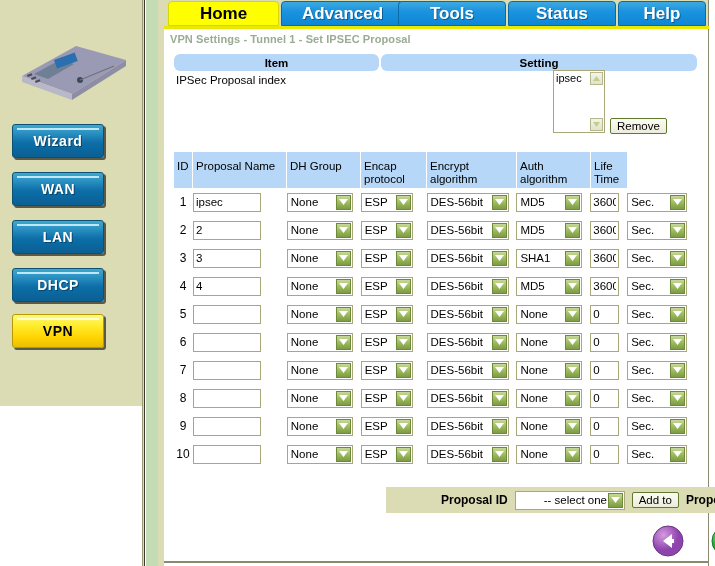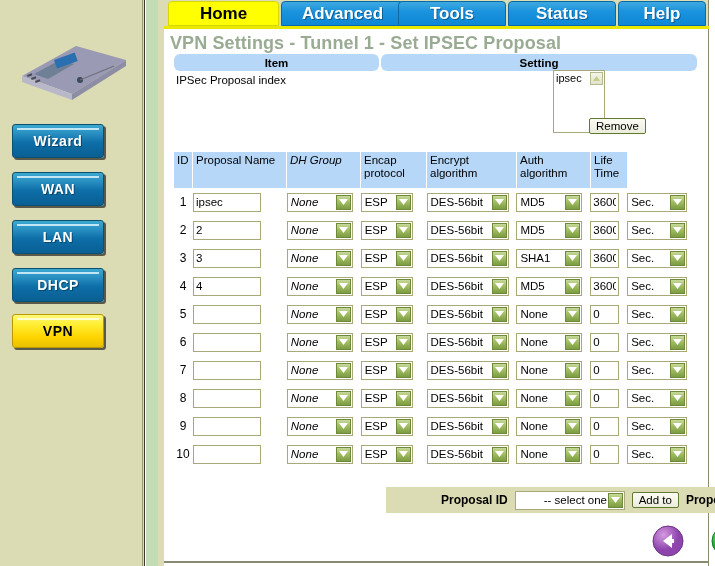--- a/index.html
+++ b/index.html
@@ -12,21 +12,21 @@
   }
   #app {
     position: relative;
     width: 715px; height: 566px;
     background: #ffffff;
   }
 
   
   #sidebar {
     position: absolute; left: 0; top: 0;
-    width: 142px; height: 566px;
+    width: 142px; height: 406px;
     background: #dcdcb4;
   }
   #sidebar-rule {
     position: absolute; left: 142px; top: 0;
     width: 3px; height: 566px;
     background: #dcdcb4;
     border-left: 1px solid #9a9a78;
     border-right: 1px solid #3a3a30;
   }
   #green-strip {
@@ -116,21 +116,21 @@
   }
   #tab-underline {
     position: absolute; left: 0; top: 26px;
     width: 545px; height: 3px;
     background: #e8e800;
   }
 
   
   #page-title {
     position: absolute; left: 6px; top: 33px;
-    font-size: 18px; font-weight: bold;
+    font-size: 11px; font-weight: bold;
     color: #9aab94;
     letter-spacing: .1px;
     white-space: nowrap;
   }
 
   
   .hdr-band {
     position: absolute; top: 54px;
     height: 17px;
     background: #b6d7f7;
@@ -175,48 +175,48 @@
     background: linear-gradient(to bottom, #fbfbf4 0%, #ececdc 100%);
     border: 1px solid #5f7a2e;
     border-radius: 2px;
     font-size: 11.5px;
     color: #000;
     padding: 1px 6px;
     cursor: pointer;
     font-family: "Liberation Sans", sans-serif;
   }
   #remove-btn {
-    position: absolute; left: 425px; top: 118px;
+    position: absolute; left: 446px; top: 118px;
   }
 
   
   #ptable {
     position: absolute; left: 10px; top: 152px;
     width: 524px;
   }
   .colhdr-row { display: flex; }
   .colhdr {
     background: #b6d7f7;
     font-size: 11.5px;
     color: #000;
-    padding: 2px 3px;
+    padding: 8px 3px;
     line-height: 13px;
     height: 36px;
     margin-right: 1px;
   }
   .row {
     display: flex;
     align-items: center;
     height: 28px;
   }
   .cell { margin-right: 1px; display: flex; align-items: center; }
 
   .c-id      { width: 18px; }
   .c-name    { width: 93px; }
-  .c-dh      { width: 73px; font-style: italic; }
+  .c-dh      { width: 73px; }
   .c-encap   { width: 65px; }
   .c-encrypt { width: 89px; }
   .c-auth    { width: 73px; }
   .c-life    { width: 36px; }
   .c-unit    { width: 70px; }
 
   .rowid {
     font-size: 12px; color: #000;
     width: 18px; text-align: center;
   }

